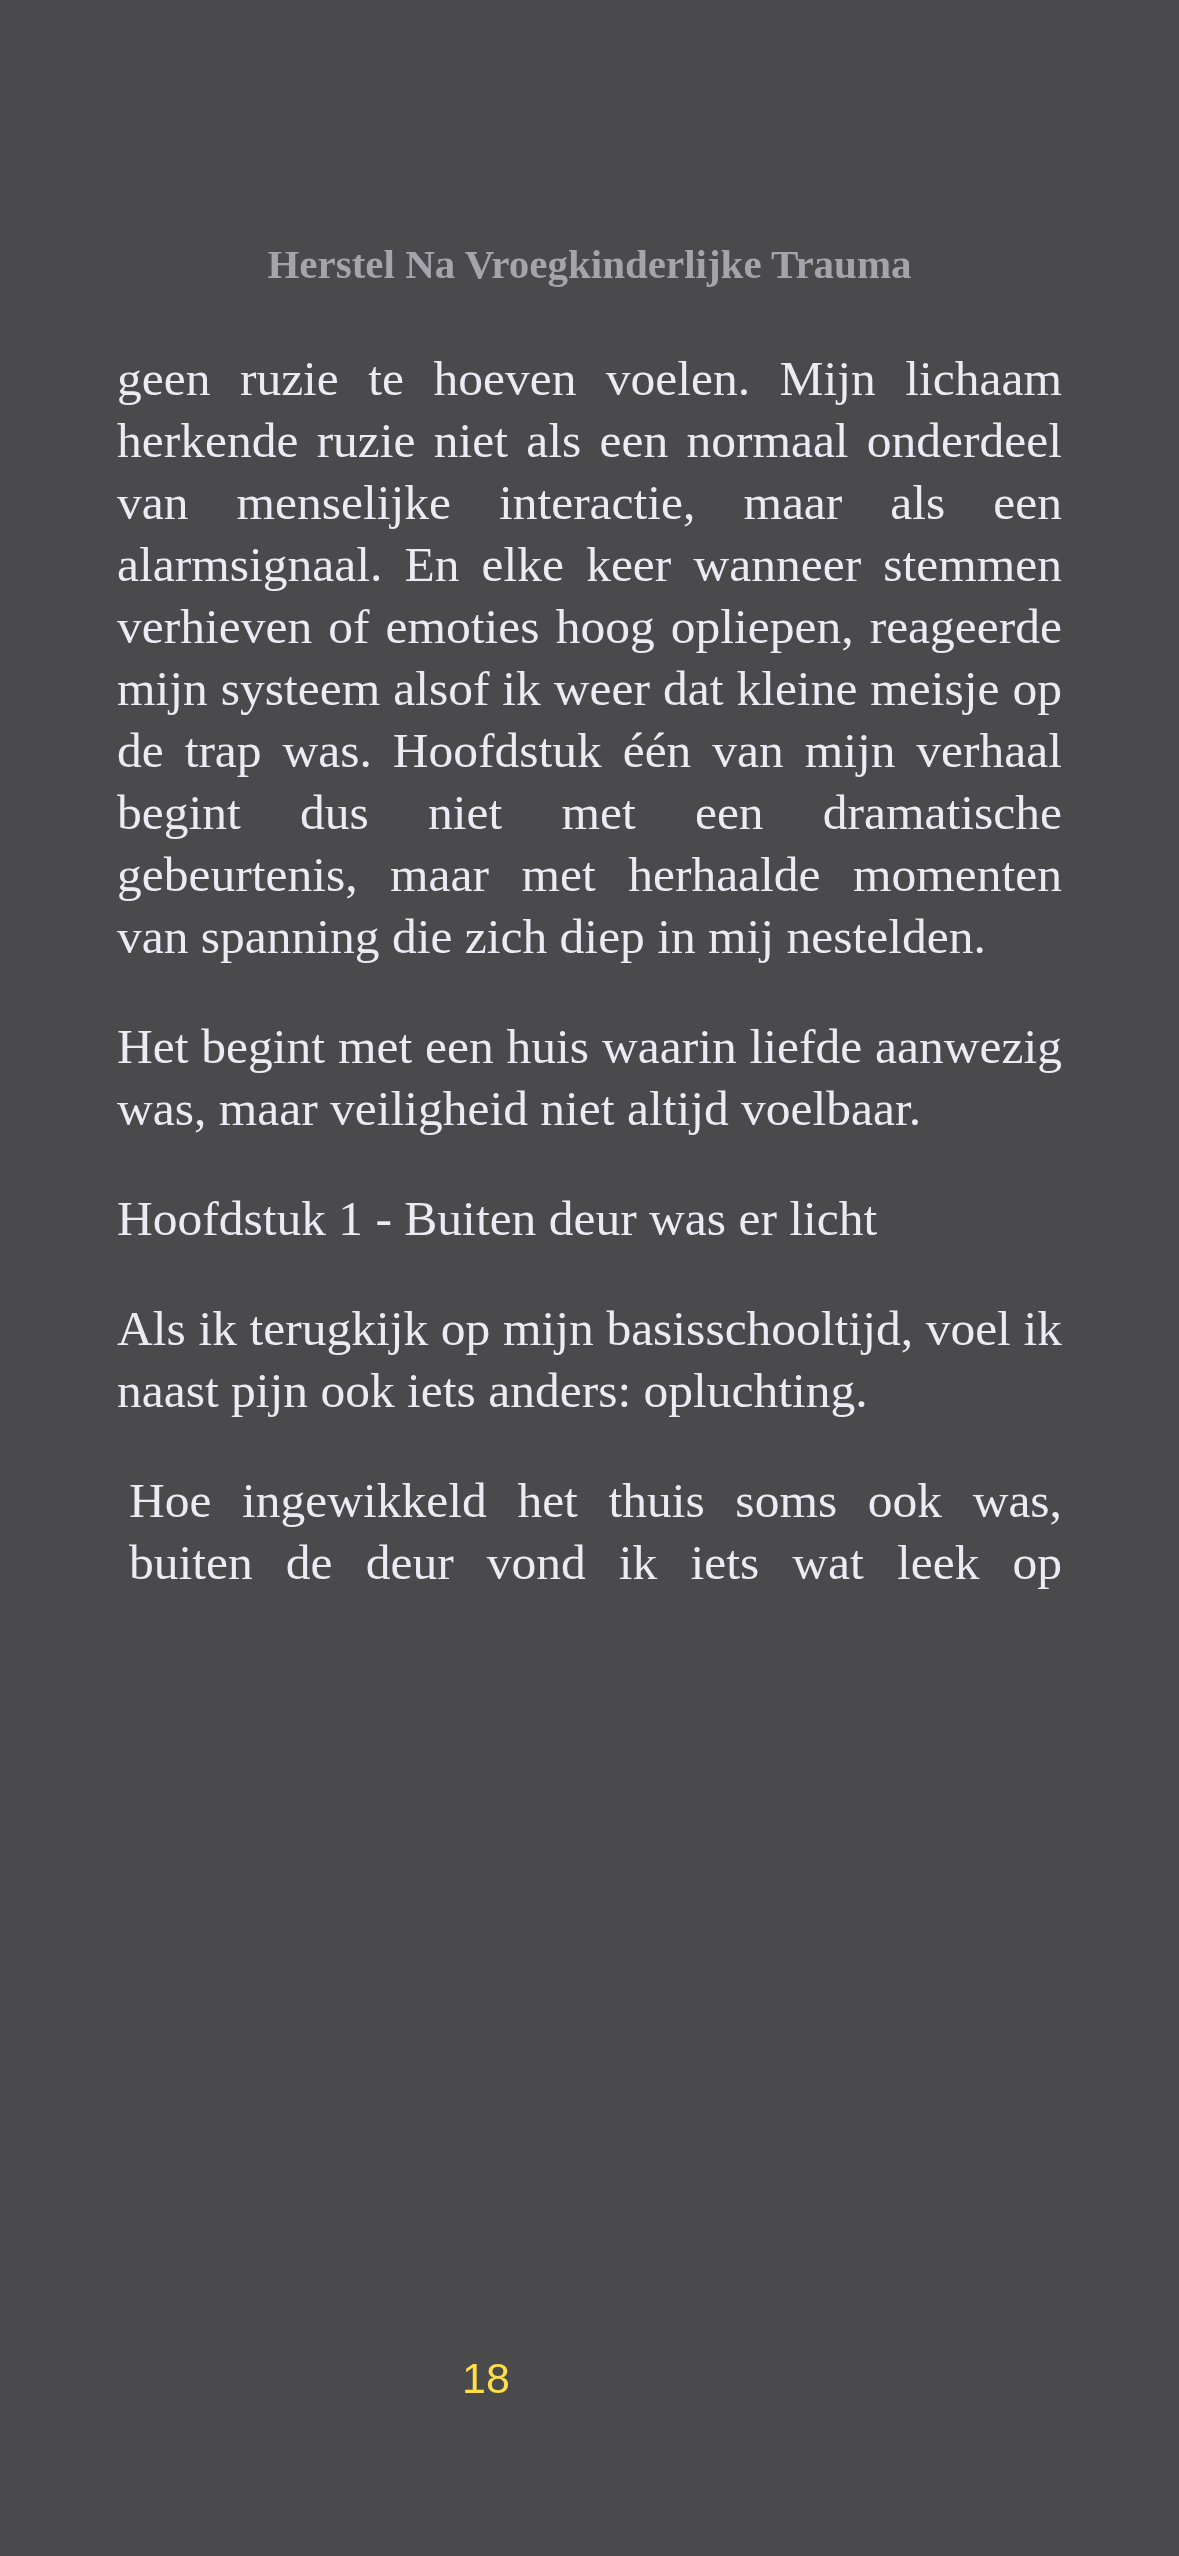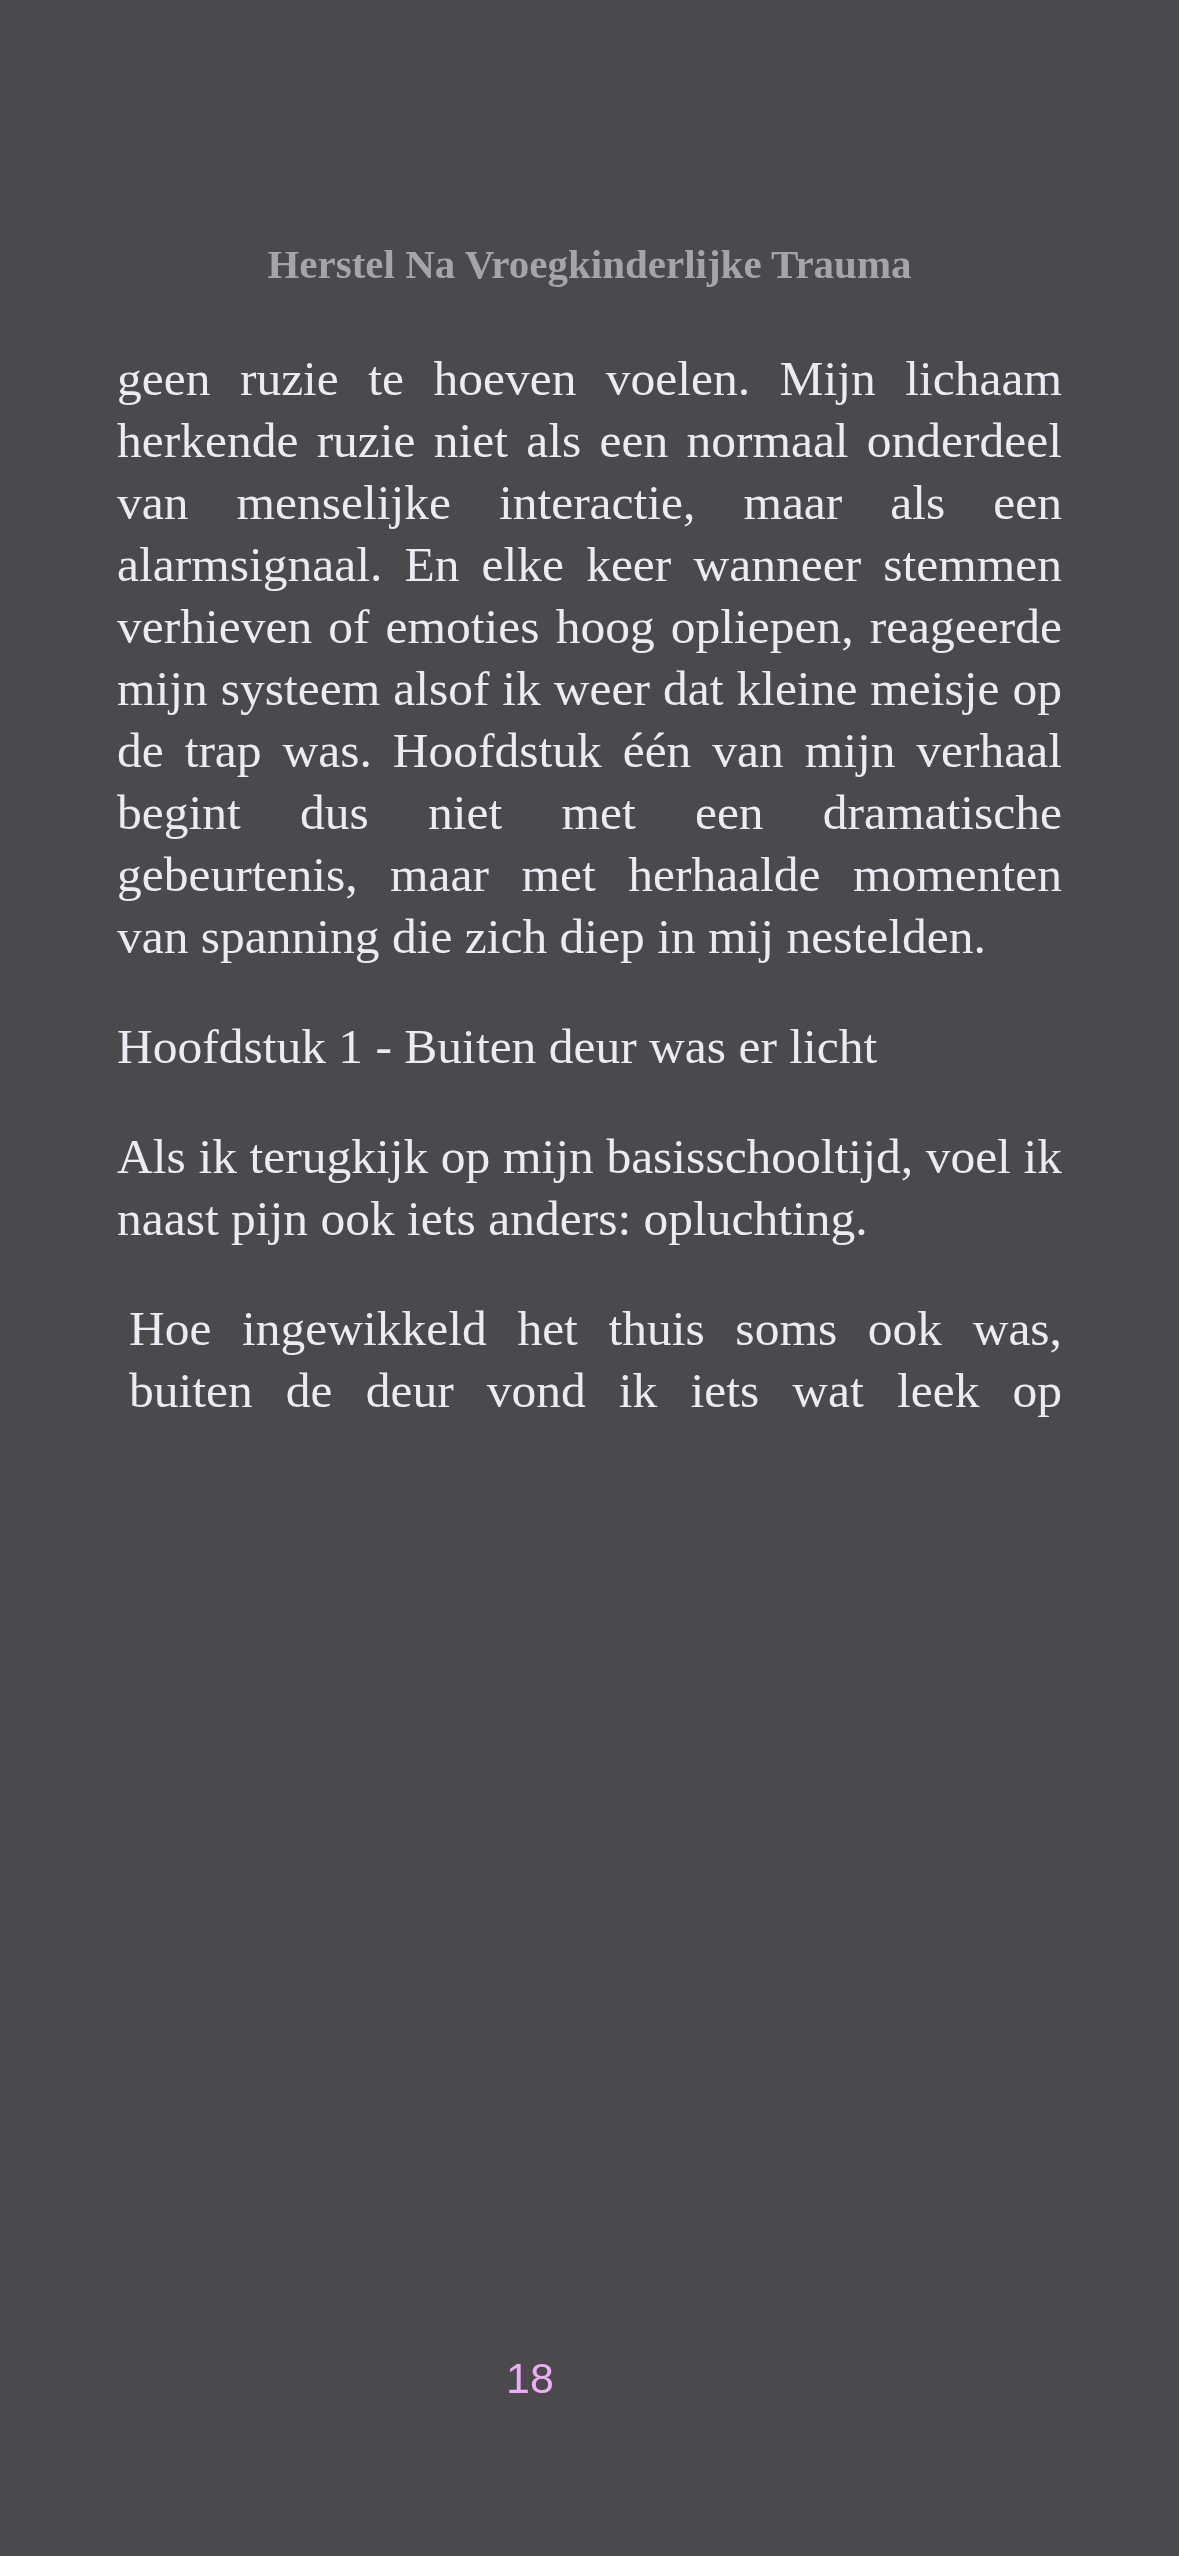--- a/index.html
+++ b/index.html
@@ -49,29 +49,29 @@
       margin-left: 12px;
     }
     .page-number {
       position: absolute;
       top: 2354px;
       left: 0;
       width: 972px;
       text-align: center;
       font-family: "Liberation Sans", "DejaVu Sans", sans-serif;
       font-size: 43px;
-      color: #f0abfc;
-      padding-left: 44px;
+      color: #fde047;
     }
   </style>
 </head>
 <body>
 
 <div class="book-header">Herstel Na Vroegkinderlijke Trauma</div>
 
 <div class="page-content">
   <p>geen ruzie te hoeven voelen. Mijn lichaam herkende ruzie niet als een normaal onderdeel van menselijke interactie, maar als een alarmsignaal. En elke keer wanneer stemmen verhieven of emoties hoog opliepen, reageerde mijn systeem alsof ik weer dat kleine meisje op de trap was. Hoofdstuk één van mijn verhaal begint dus niet met een dramatische gebeurtenis, maar met herhaalde momenten van spanning die zich diep in mij nestelden.</p>
+  <p>Het begint met een huis waarin liefde aan­wezig was, maar veiligheid niet altijd voel­baar.</p>
   <p class="chapter-heading">Hoofdstuk 1 - Buiten deur was er licht</p>
   <p>Als ik terugkijk op mijn basisschooltijd, voel ik naast pijn ook iets anders: opluchting.</p>
   <p class="last-line-justified">Hoe ingewikkeld het thuis soms ook was, buiten de deur vond ik iets wat leek op</p>
 </div>
 
 <div class="page-number">18</div>
 
 </body></html>

